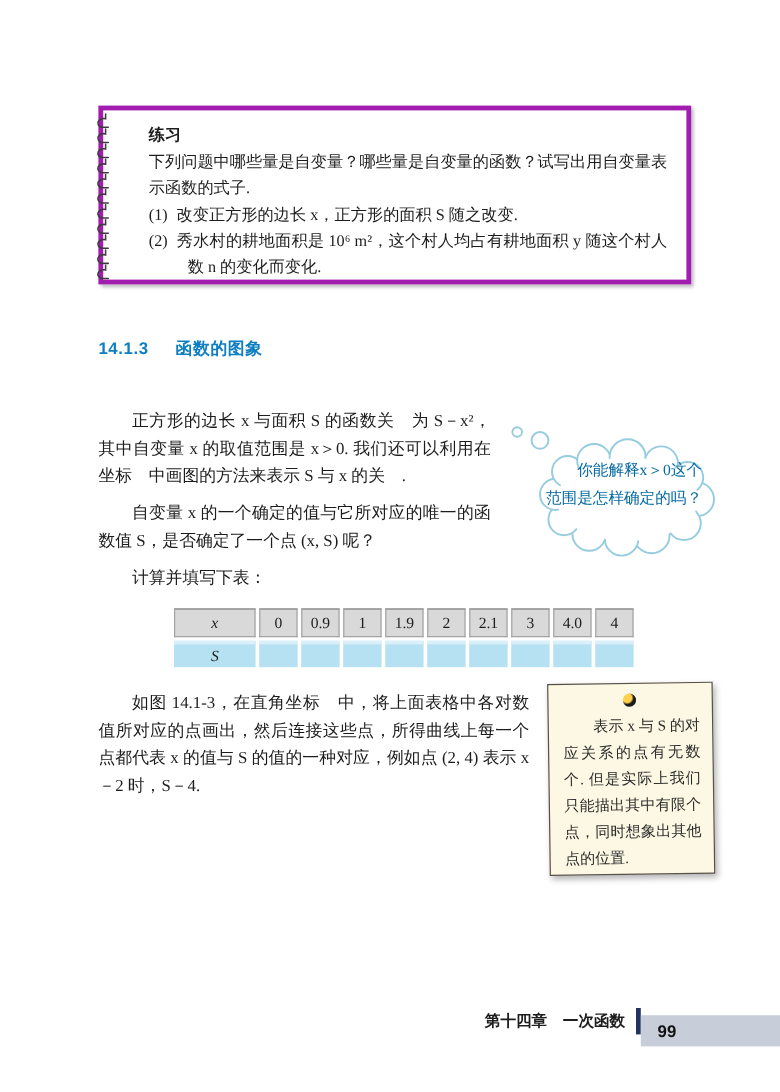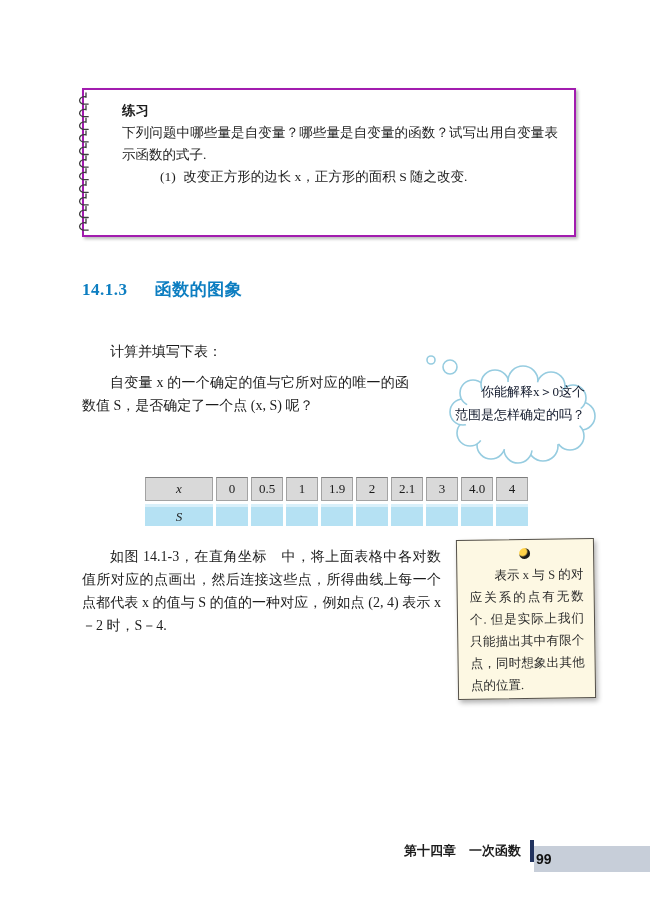--- a/index.html
+++ b/index.html
@@ -5,53 +5,53 @@
   html,body{margin:0;padding:0;background:#e8e8e8;}
   .page{
     position:relative;width:650px;height:910px;background:#ffffff;
     font-family:"Liberation Serif","DejaVu Serif",serif;color:#1c1c1c;
     overflow:hidden;margin:0 auto;
   }
 
   
   .exercise-box{
     position:absolute;left:82px;top:88px;width:494px;height:149px;
-    border:2px solid #a21caf;background:#fff;
+    border:4px solid #a21caf;background:#fff;
     box-shadow:2px 2px 3px rgba(0,0,0,.28);
     padding:10px 16px 8px 38px;box-sizing:border-box;
     font-size:13.5px;line-height:22px;
   }
   .spiral{position:absolute;left:-11px;top:2px;}
   .ex-title{font-weight:bold;font-family:"Liberation Sans","DejaVu Sans",sans-serif;font-size:13.5px;}
   .ex-intro{text-align:justify;font-family:Liberation Serif, serif;}
-  .ex-item{padding-left:2.4em;text-indent:-2.4em;text-align:justify;margin-left:38px;}
+  .ex-item{padding-left:2.4em;text-indent:-2.4em;text-align:justify;}
   .ex-item .marker{margin-right:.55em;}
 
   
   .content{position:absolute;left:82px;top:280px;width:495px;}
   .section-heading{
-    font-family:Liberation Serif, serif;
-    font-weight:bold;font-size:17px;line-height:20px;color:#0d7ec1;
+    font-family:Liberation Sans, sans-serif;
+    font-weight:bold;font-size:14px;line-height:20px;color:#0d7ec1;
     margin:0 0 40px 0;letter-spacing:.5px;
   }
   .section-heading .sec-num{margin-right:1.6em;}
   .para{
     margin:0 0 8px 0;font-size:14px;line-height:23px;
     text-indent:2em;text-align:justify;
   }
 
   
   .bubble-wrap{
     float:right;width:176px;height:118px;position:relative;
     margin:10px -22px 6px 14px;
   }
   .bubble-svg{position:absolute;left:0;top:0;}
   .bubble-text{
     position:absolute;left:32px;top:30px;right:14px;
-    font-size:13px;line-height:23px;text-indent:2em;color:#0f172a;
+    font-size:13px;line-height:23px;text-indent:2em;color:#0369a1;
   }
 
   
   .values-table{
     border-collapse:separate;border-spacing:3px 3px;
     margin:10px 0 0 60px;clear:right;
   }
   .values-table td{text-align:center;padding:0;}
   .values-table .th{
     width:30px;height:22px;background:#d9d9d9;
@@ -85,21 +85,21 @@
   
   .footer{
     position:absolute;left:0;top:838px;width:650px;height:26px;
     display:flex;align-items:center;justify-content:flex-end;
     font-family:"Liberation Sans","DejaVu Sans",sans-serif;
   }
   .footer-chapter{font-size:13px;font-weight:bold;color:#1d1d1d;margin-right:9px;}
   .footer-bar{width:4px;height:22px;background:#22335f;}
   .footer-pagebox{
     width:116px;height:26px;background:#c7ced9;
-    display:flex;align-items:center;padding-left:2px;box-sizing:border-box;margin-top:16px;
+    display:flex;align-items:center;padding-left:14px;box-sizing:border-box;margin-top:16px;
   }
   .footer-pagenum{font-size:14px;font-weight:bold;color:#111;}
 </style>
 </head>
 <body>
 
 <div class="page">
 
   <div class="exercise-box">
     <svg class="spiral" width="20" height="142" viewBox="0 0 20 142">
@@ -116,20 +116,23 @@
         <use href="#coil" y="88.2"></use>
         <use href="#coil" y="100.8"></use>
       <use href="#coil" y="113.4"></use>
         <use href="#coil" y="126"></use>
     </svg>
     <div class="ex-title">练习</div>
     <div class="ex-intro">下列问题中哪些量是自变量？哪些量是自变量的函数？试写出用自变量表示函数的式子.</div>
     <div class="ex-item">
       <span class="marker">(1)</span><span>改变正方形的边长 x，正方形的面积 S 随之改变.</span>
     </div>
+    <div class="ex-item">
+      <span class="marker">(2)</span><span>秀水村的耕地面积是 10⁶ m²，这个村人均占有耕地面积 y 随这个村人数 n 的变化而变化.</span>
+    </div>
   </div>
 
   <div class="content">
 
     <h2 class="section-heading">
       <span class="sec-num">14.1.3</span><span>函数的图象</span>
     </h2>
 
 
     <div class="bubble-wrap">
@@ -148,29 +151,30 @@
           <circle cx="72" cy="34" r="14"></circle>
           <circle cx="100" cy="31" r="15"></circle>
           <circle cx="128" cy="36" r="14"></circle>
           <circle cx="150" cy="48" r="13"></circle>
         </g>
         <ellipse cx="100" cy="66" rx="59" ry="35" fill="#ffffff" stroke="none"></ellipse>
       </svg>
       <div class="bubble-text">你能解释x＞0这个范围是怎样确定的吗？</div>
     </div>
 
+    <p class="para">正方形的边长 x 与面积 S 的函数关　为 S－x²，其中自变量 x 的取值范围是 x＞0. 我们还可以利用在坐标　中画图的方法来表示 S 与 x 的关　.</p>
+    <p class="para">自变量 x 的一个确定的值与它所对应的唯一的函数值 S，是否确定了一个点 (x, S) 呢？</p>
     <p class="para">计算并填写下表：</p>
-    <p class="para">自变量 x 的一个确定的值与它所对应的唯一的函数值 S，是否确定了一个点 (x, S) 呢？</p>
 
     <table class="values-table">
       <tbody>
           <tr>
         <td class="th first var">x</td>
         <td class="th">0</td>
-        <td class="th">0.5</td>
+        <td class="th">0.9</td>
         <td class="th">1</td>
         <td class="th">1.9</td>
         <td class="th">2</td>
         <td class="th">2.1</td>
         <td class="th">3</td>
         <td class="th">4.0</td>
         <td class="th">4</td>
       </tr>
       <tr>
         <td class="tb first var">S</td>

